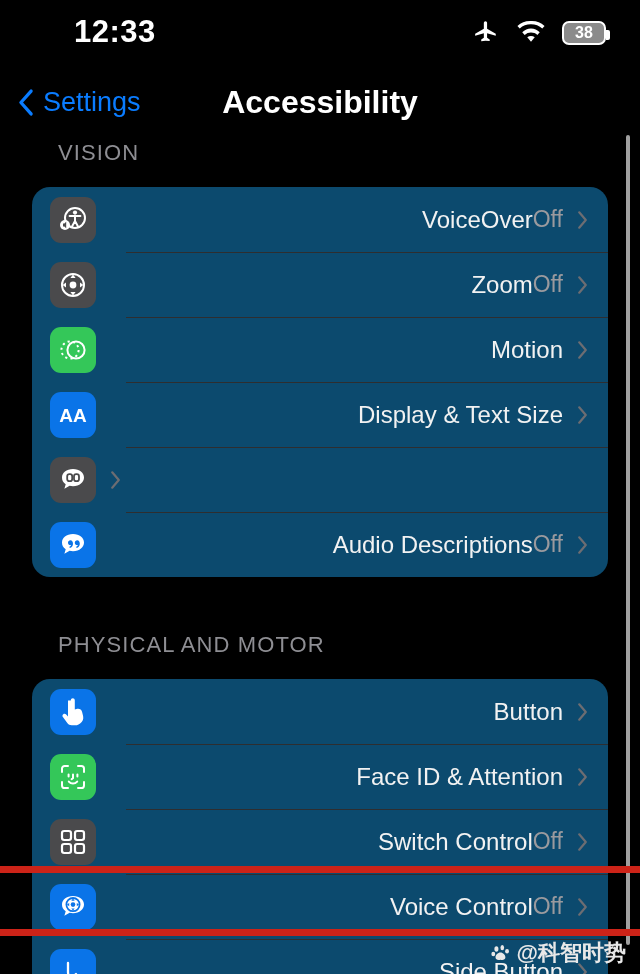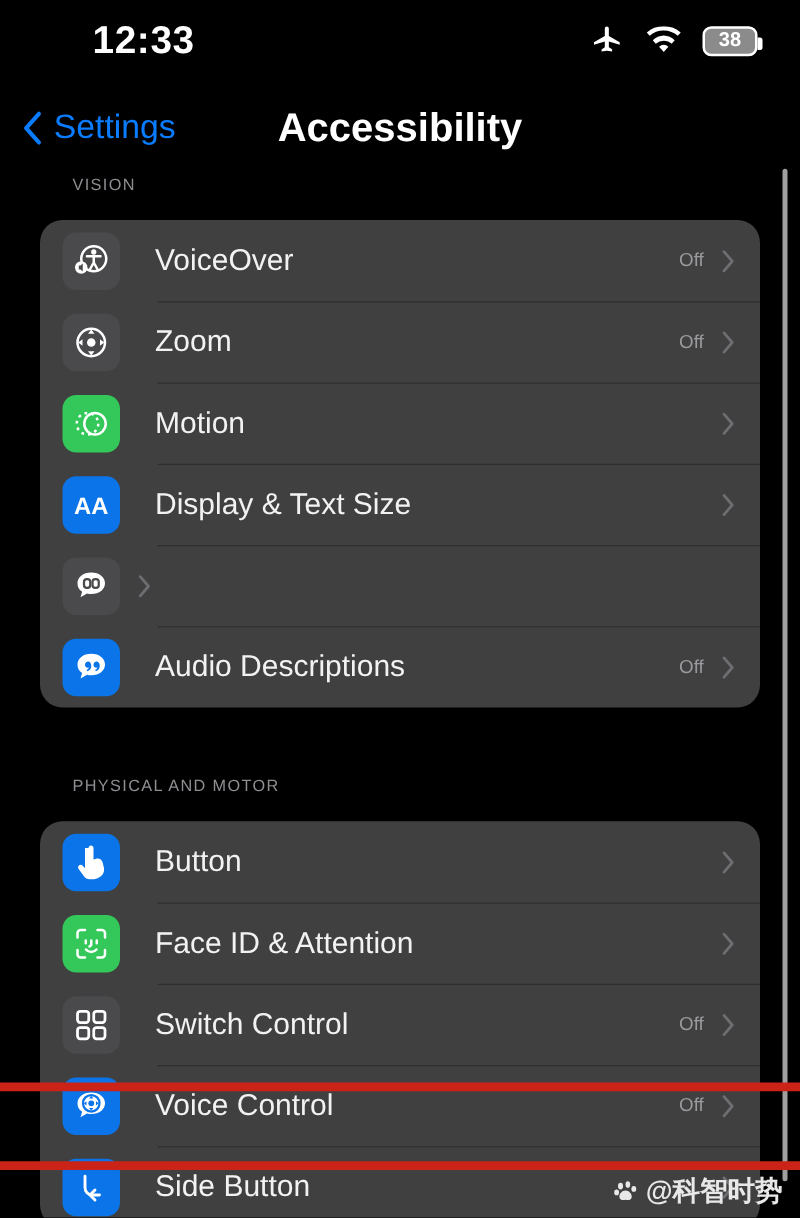--- a/index.html
+++ b/index.html
@@ -45,28 +45,29 @@
   .nav-title {
     position:absolute; left:0; top:50%; transform:translateY(-50%);
     width:640px; text-align:center;
     color:#fff; font-size:32px; font-weight:bold;
   }
 
   
   .content { position:absolute; top:140px; left:0; width:640px; height:834px; }
 
   .section-header {
-    color:#8e8e93; font-size:13px; letter-spacing:1.1px;
+    color:#8e8e93; font-size:22px; letter-spacing:1.1px;
     padding-left:58px; text-transform:uppercase;
   }
   .card {
-    background:#404040;
+    background:#0c4a6e;
     margin:0 32px;
     border-radius:18px;
     overflow:hidden;
+    text-align:right;
   }
   .row {
     position:relative;
     display:flex; align-items:center;
     height:65px;
     padding-left:18px; padding-right:20px;
     cursor:pointer;
   }
   .row + .row::before {
     content:""; position:absolute; top:0; left:94px; right:0;
@@ -74,21 +75,21 @@
   }
   .icon-box {
     width:46px; height:46px; border-radius:11px;
     flex:0 0 46px;
     display:flex; align-items:center; justify-content:center;
   }
   .row-label {
     margin-left:28px; color:#f2f2f2; font-size:24px; flex:1;
     white-space:nowrap;
   }
-  .row-value { color:#9a9a9e; font-size:15px; margin-right:14px; }
+  .row-value { color:#9a9a9e; font-size:23px; margin-right:14px; }
   .chev { width:11px; height:20px; flex:0 0 11px; }
 
   
   .bg-gray  { background:#4a4a4c; }
   .bg-blue  { background:#0a74e8; }
   .bg-green { background:#34c759; }
 
   .gap-sm { height:55px; }
   .gap-hdr { height:21px; }
 

